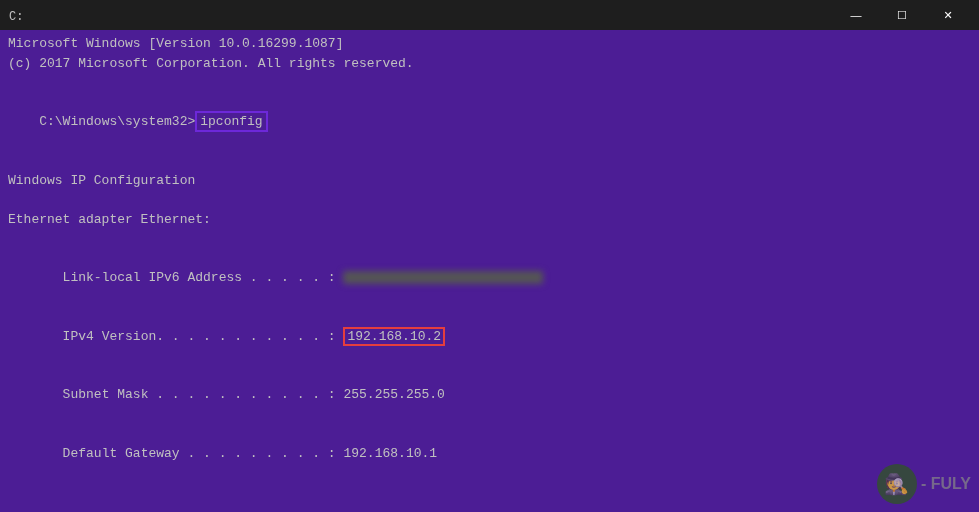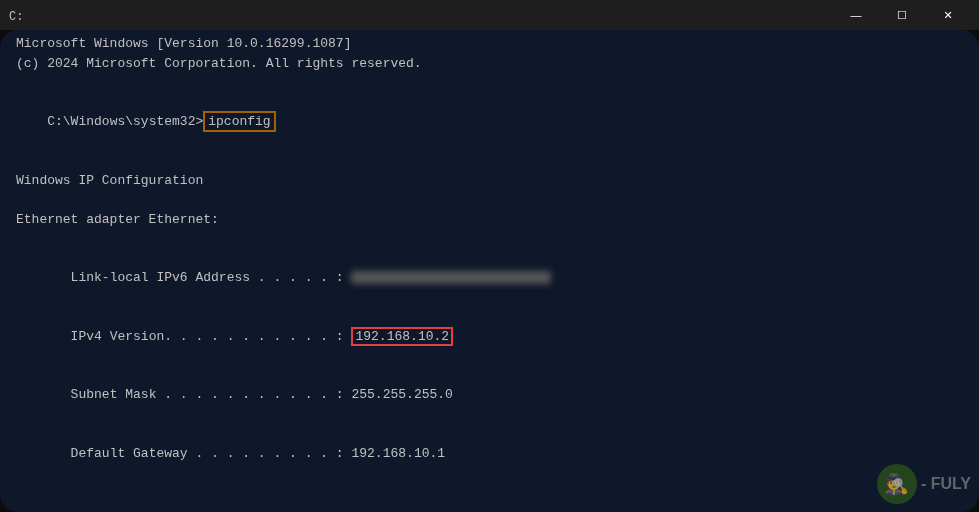--- a/index.html
+++ b/index.html
@@ -57,26 +57,25 @@
       justify-content: center;
       color: #ffffff;
       font-size: 11px;
       font-family: 'Segoe UI', sans-serif;
       cursor: pointer;
       background: transparent;
       border: none;
     }
 
     .console-body {
-      background: #0f172a;
-      padding: 4px 16px;
+      background: #4c1d95;
+      padding: 4px 8px;
       height: calc(100% - 30px);
       overflow: hidden;
       position: relative;
-      border-radius: 18px;
     }
 
     .line {
       line-height: 1.5;
       white-space: pre;
       color: #c0c0c0;
     }
 
     .line.empty {
       height: 19.5px;
@@ -133,21 +132,21 @@
 
     .watermark-text {
       color: #888;
       font-size: 16px;
       font-family: 'Segoe UI', sans-serif;
       font-weight: bold;
     }
 
     .command-highlight {
       display: inline;
-      border: 2px solid #a16207;
+      border: 2px solid #6d28d9;
       padding: 1px 3px;
       color: #c0c0c0;
     }
   </style>
 </head>
 <body>
 
 <div class="title-bar">
   <div class="title-bar-left">
     <div class="title-bar-icon">
@@ -160,21 +159,21 @@
   <div class="title-bar-controls">
     <button class="title-btn">—</button>
     <button class="title-btn">☐</button>
     <button class="title-btn close">✕</button>
   </div>
 </div>
 
 <div class="console-body">
 
   <div class="line">Microsoft Windows [Version 10.0.16299.1087]</div>
-  <div class="line">(c) 2024 Microsoft Corporation. All rights reserved.</div>
+  <div class="line">(c) 2017 Microsoft Corporation. All rights reserved.</div>
   <div class="line empty"></div>
 
   <div class="line">
     <span>C:\Windows\system32&gt;</span><span class="command-highlight">ipconfig</span>
   </div>
 
   <div class="line empty"></div>
   <div class="line">Windows IP Configuration</div>
   <div class="line empty"></div>
   <div class="line">Ethernet adapter Ethernet:</div>

